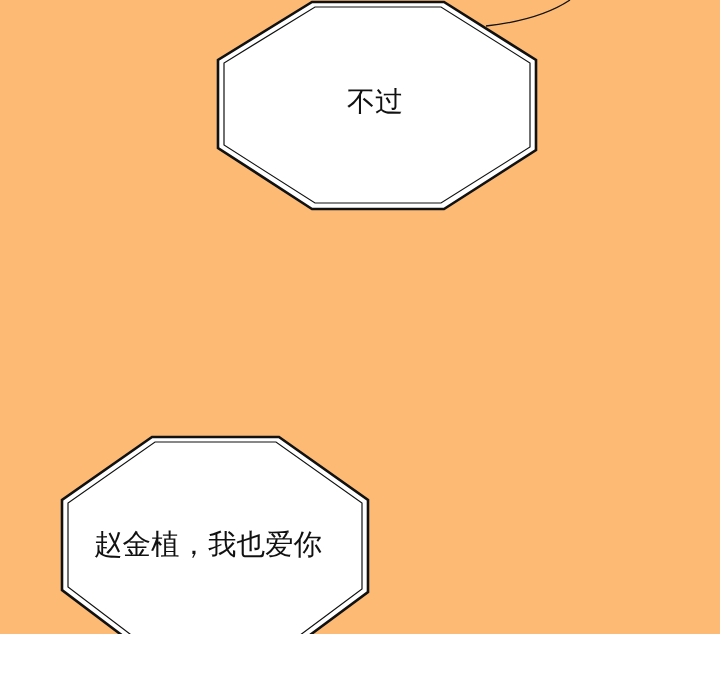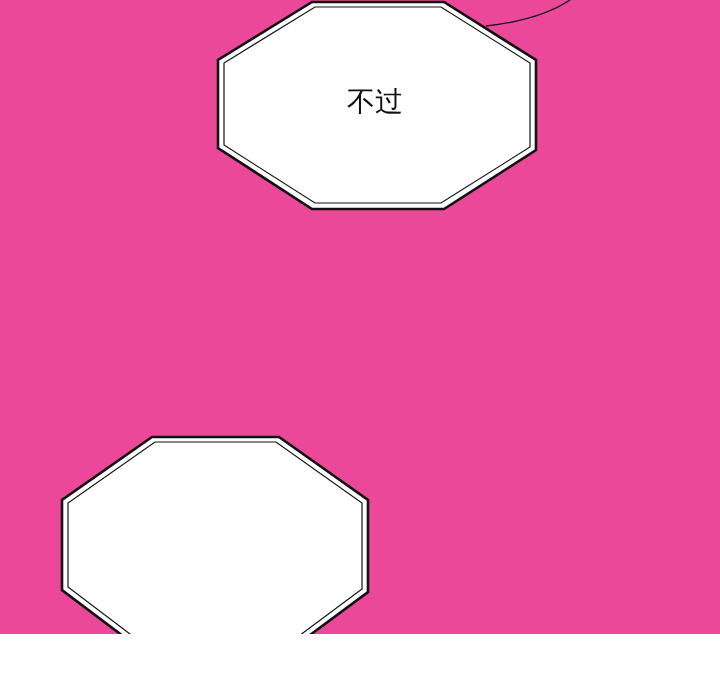--- a/index.html
+++ b/index.html
@@ -5,21 +5,21 @@
     html, body {
       margin: 0;
       padding: 0;
       background: #ffffff;
     }
     .canvas {
       position: relative;
       width: 720px;
       height: 634px;
       overflow: hidden;
-      background: #ec4899;
+      background: #fdba74;
     }
     .art {
       position: absolute;
       left: 0;
       top: 0;
       width: 720px;
       height: 700px;
     }
     .bubble-text {
       position: absolute;
@@ -67,13 +67,14 @@
       <rect x="190" y="672.5" width="530" height="27.5" fill="#f4f5f4"></rect>
 
       <line x1="170" y1="672" x2="182" y2="700" stroke="#111" stroke-width="2.4"></line>
       <line x1="174" y1="672" x2="186" y2="700" stroke="#111" stroke-width="1.1"></line>
       <line x1="184" y1="672" x2="191" y2="700" stroke="#111" stroke-width="1.1"></line>
       <line x1="188" y1="672" x2="196" y2="700" stroke="#111" stroke-width="2.4"></line>
     </g>
   </svg>
 
   <div class="bubble-text text-1">不过</div>
+  <div class="bubble-text text-2">赵金植，我也爱你</div>
 </div>
 
 </body></html>

